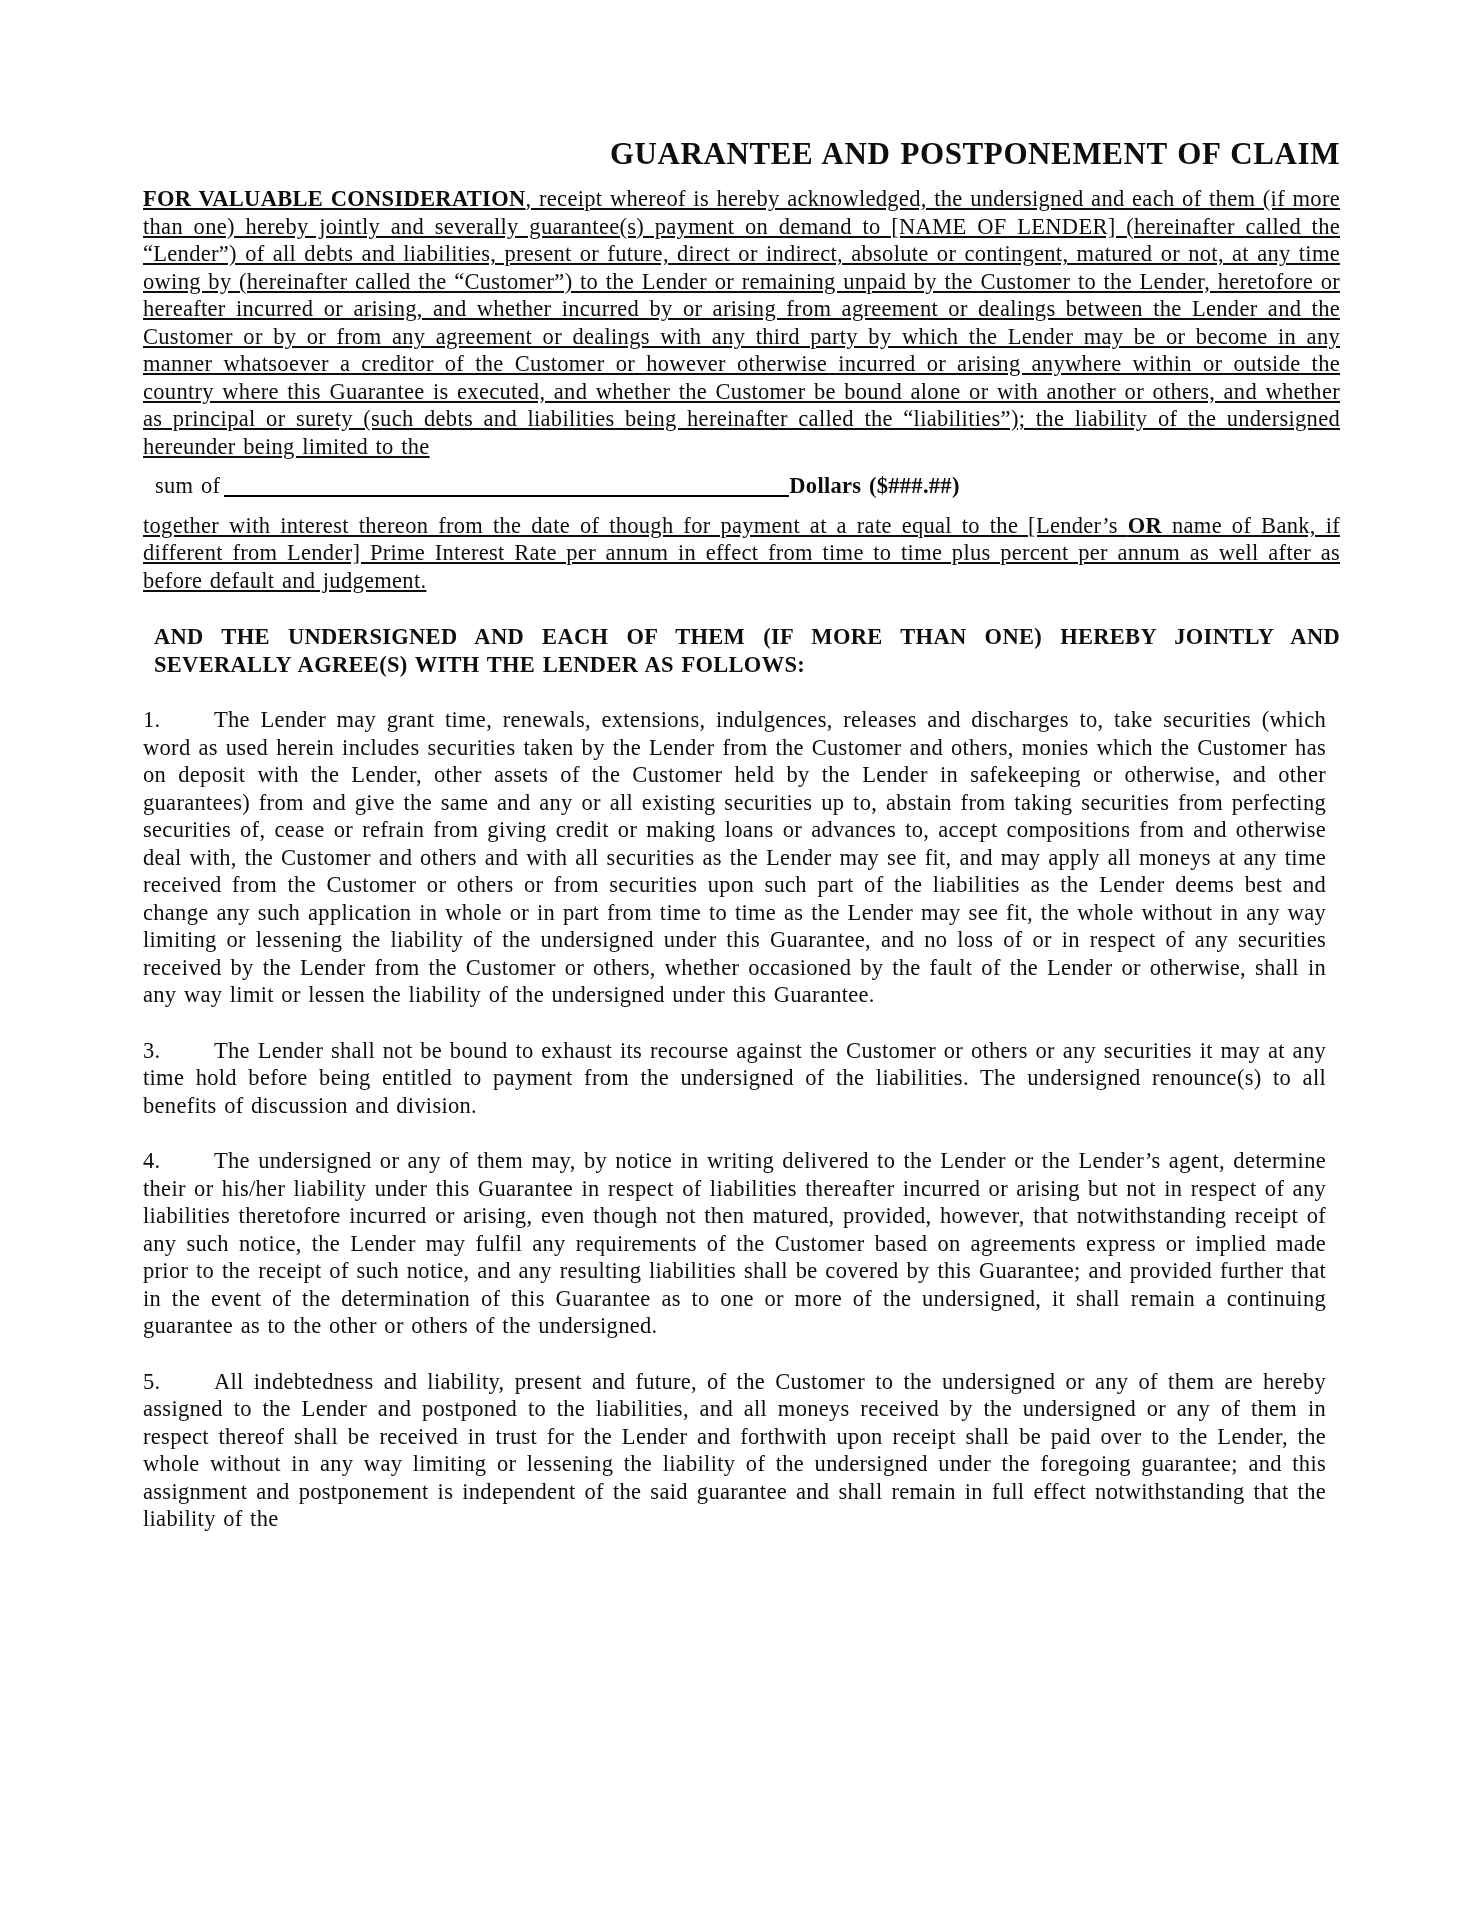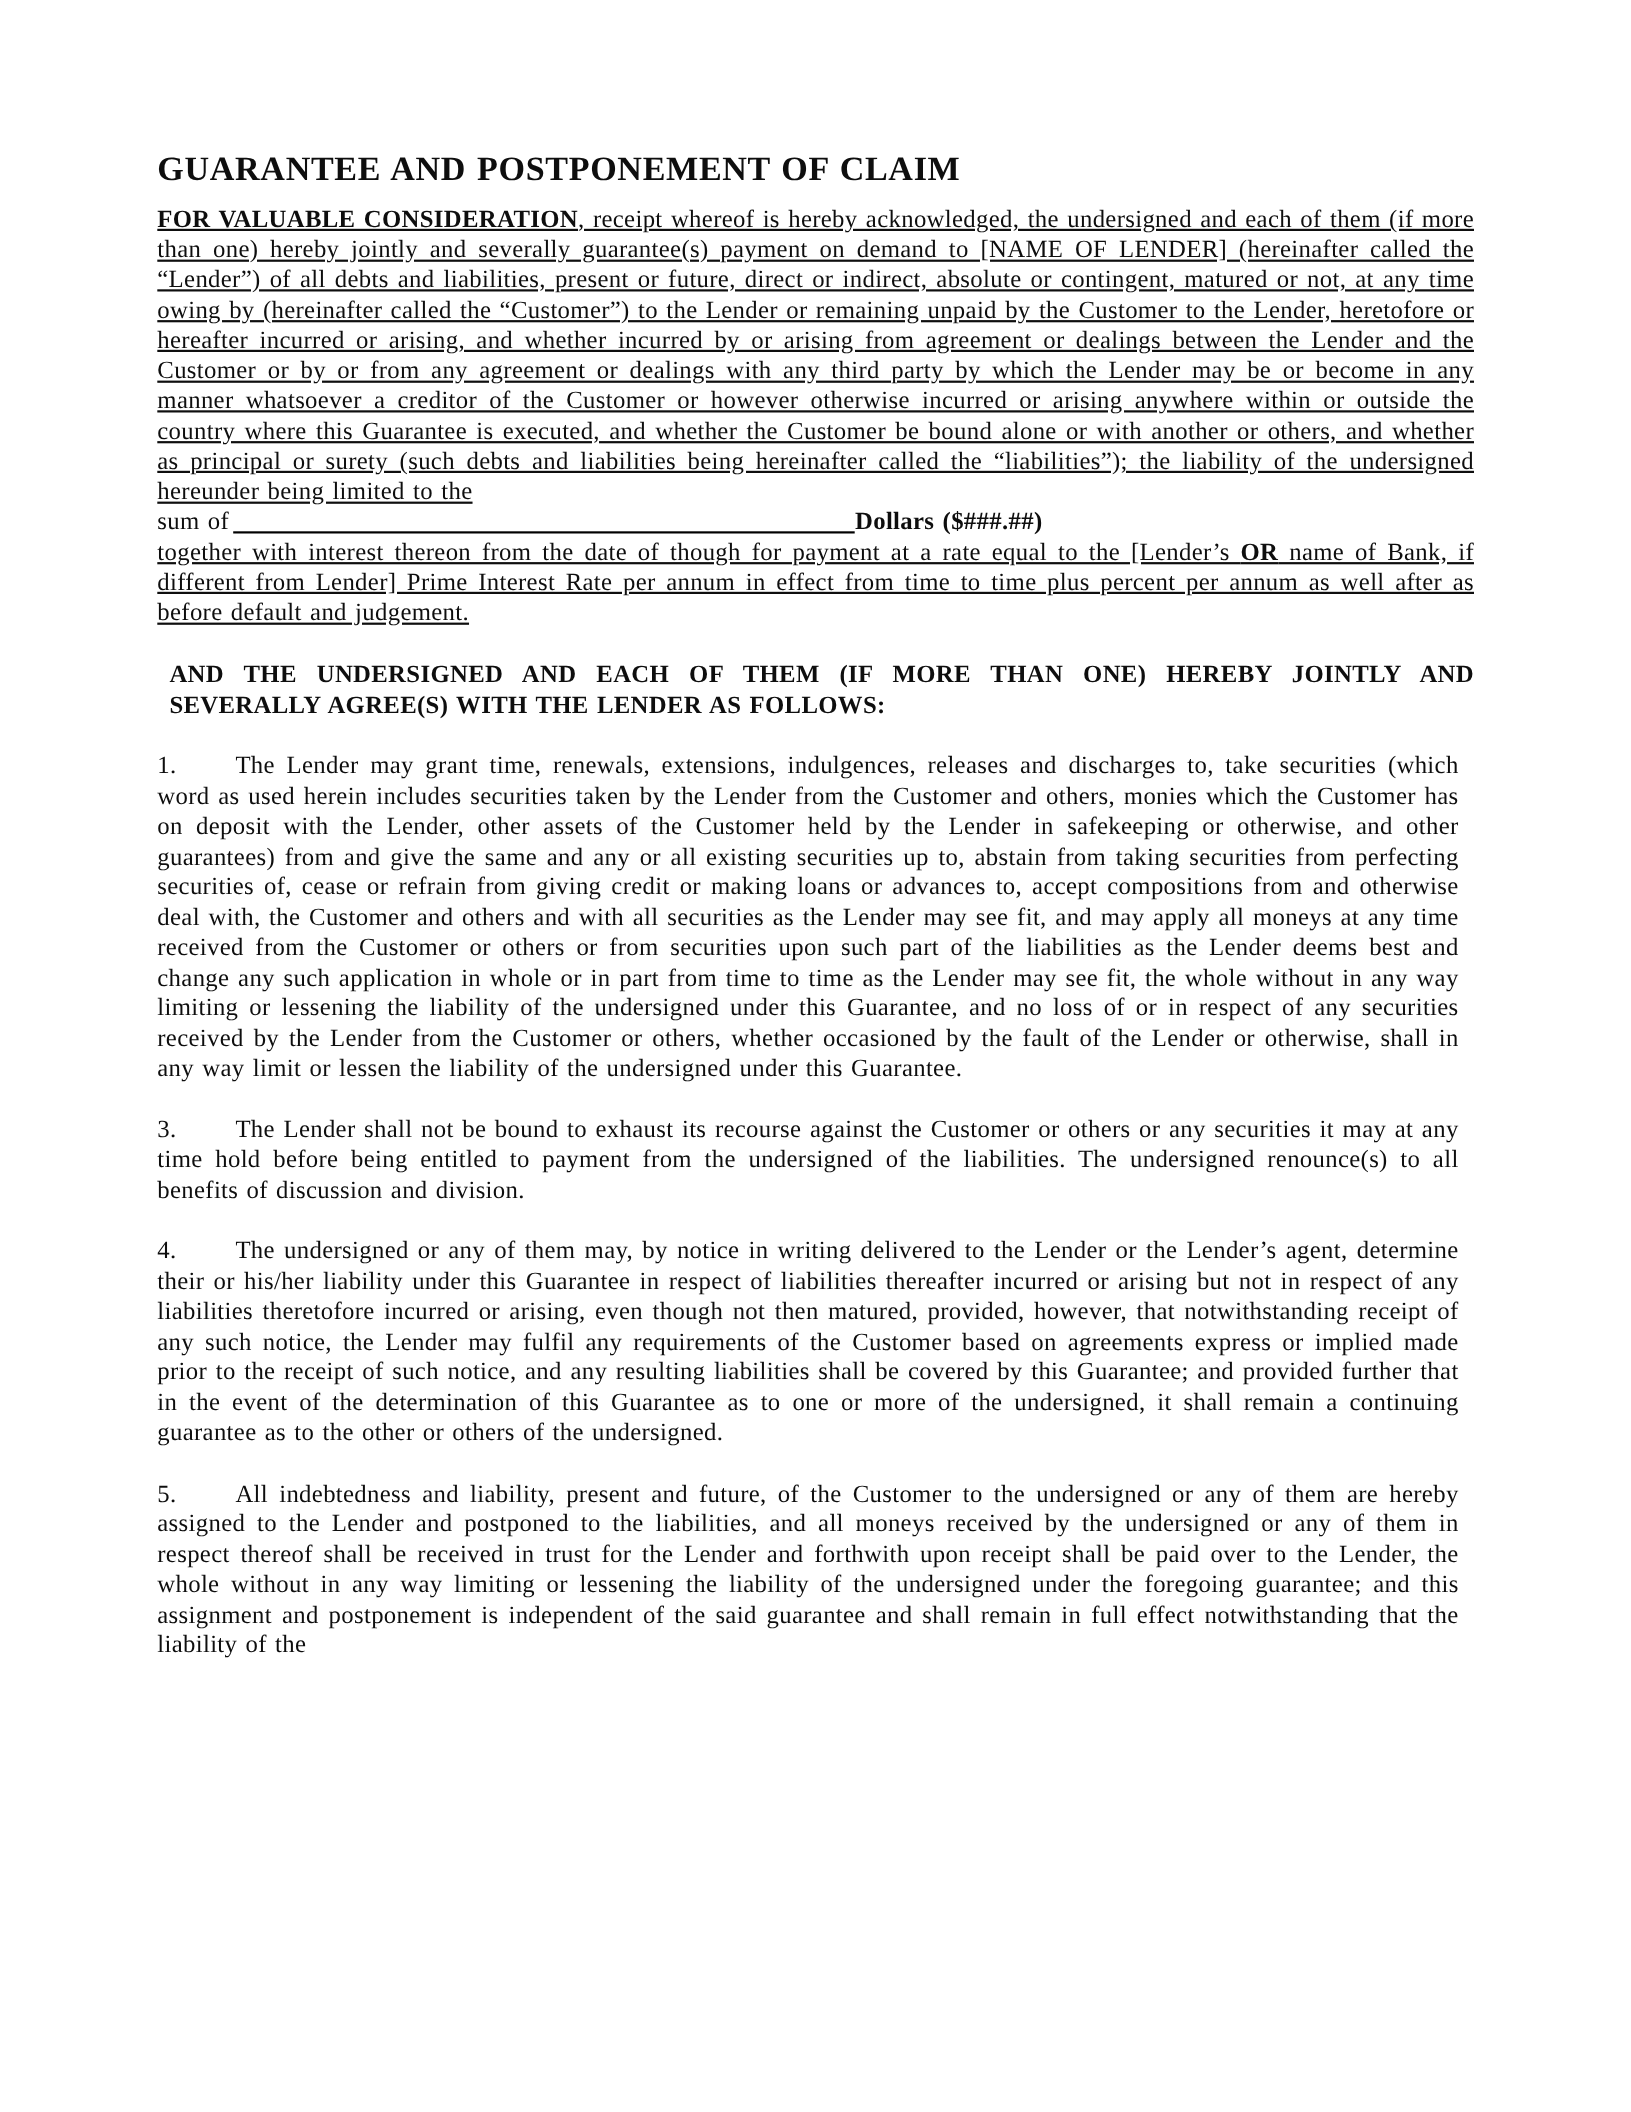--- a/index.html
+++ b/index.html
@@ -14,35 +14,35 @@
     font-size: 22.5px;
     line-height: 27.5px;
     letter-spacing: 0.3px;
     word-spacing: 1.6px;
     overflow: hidden;
   }
   .doc-title {
     font-size: 31px;
     line-height: 36px;
     font-weight: bold;
-    text-align: left;
+    text-align: right;
     letter-spacing: 0.6px;
     margin: 0 0 13px 0;
   }
   .to-line {
     font-weight: bold;
     margin: 0 0 21px 0;
   }
   .para {
     margin: 0;
     text-align: justify;
     text-decoration: underline;
   }
   .sum-line {
-    margin: 0;
+    margin: 12px;
     text-align: left;
     white-space: nowrap;
   }
   .blank-rule {
     display: inline-block;
     width: 565px;
     height: 22px;
     border-bottom: 2px solid #000;
     vertical-align: -4px;
     margin-left: 4px;

